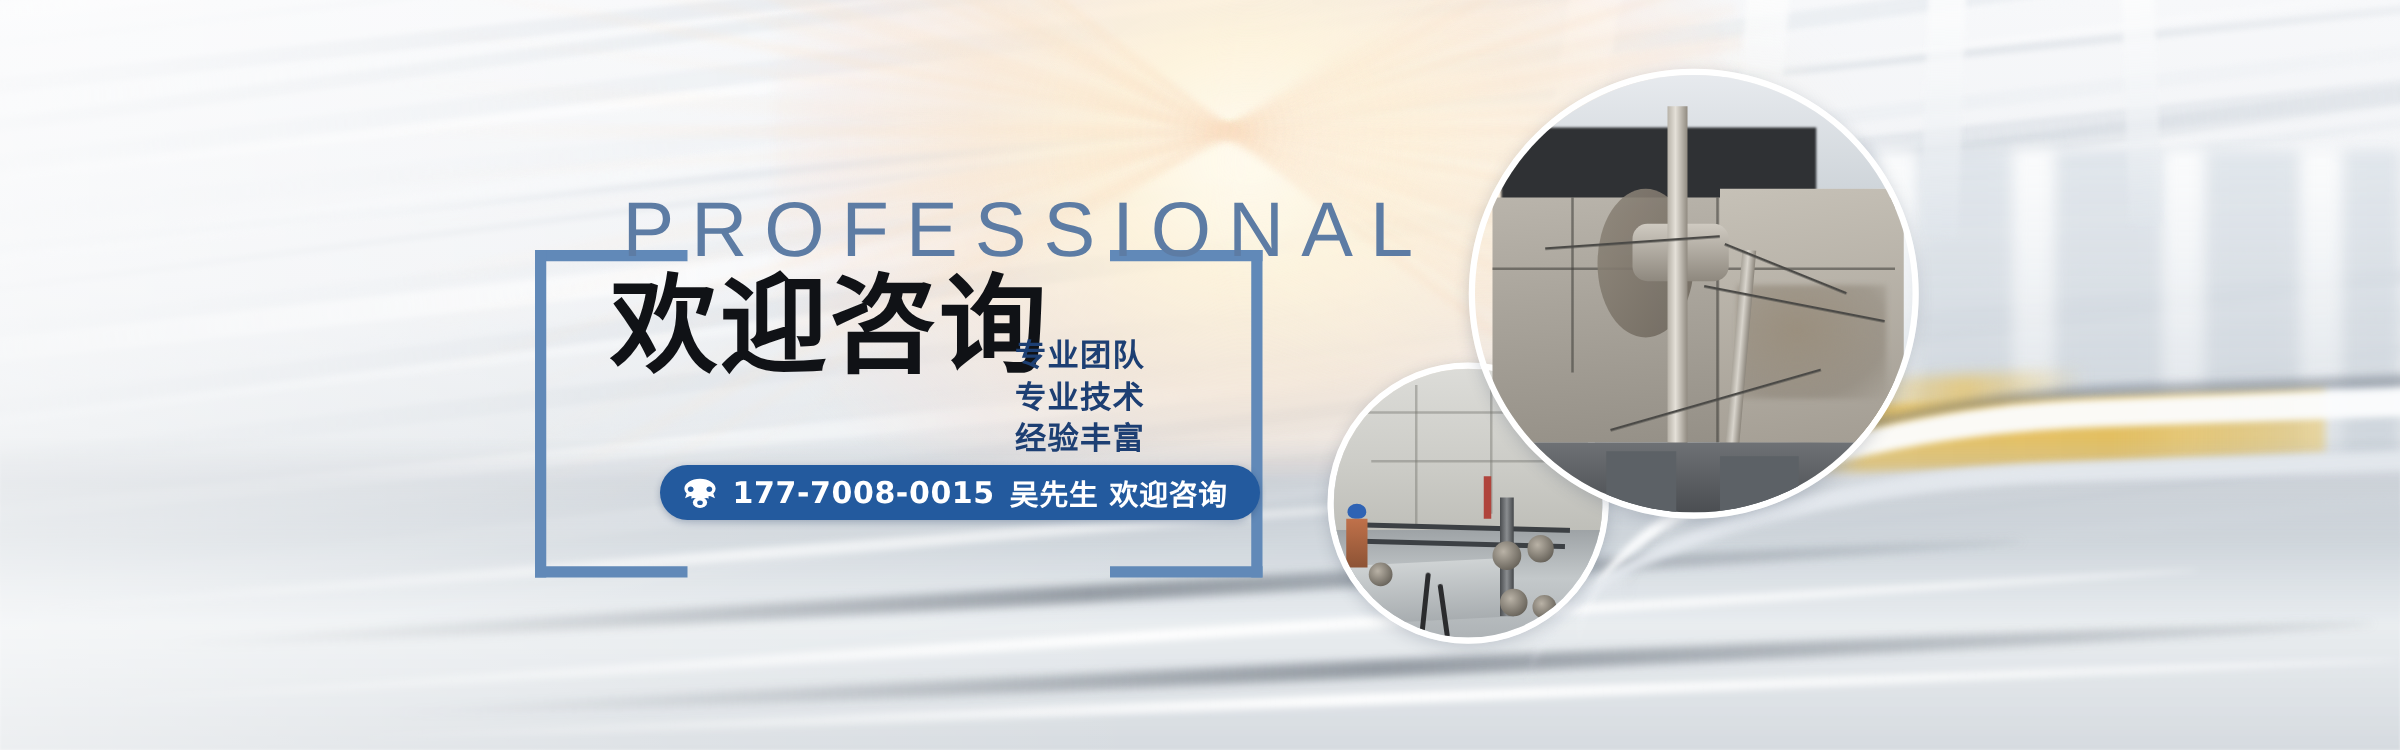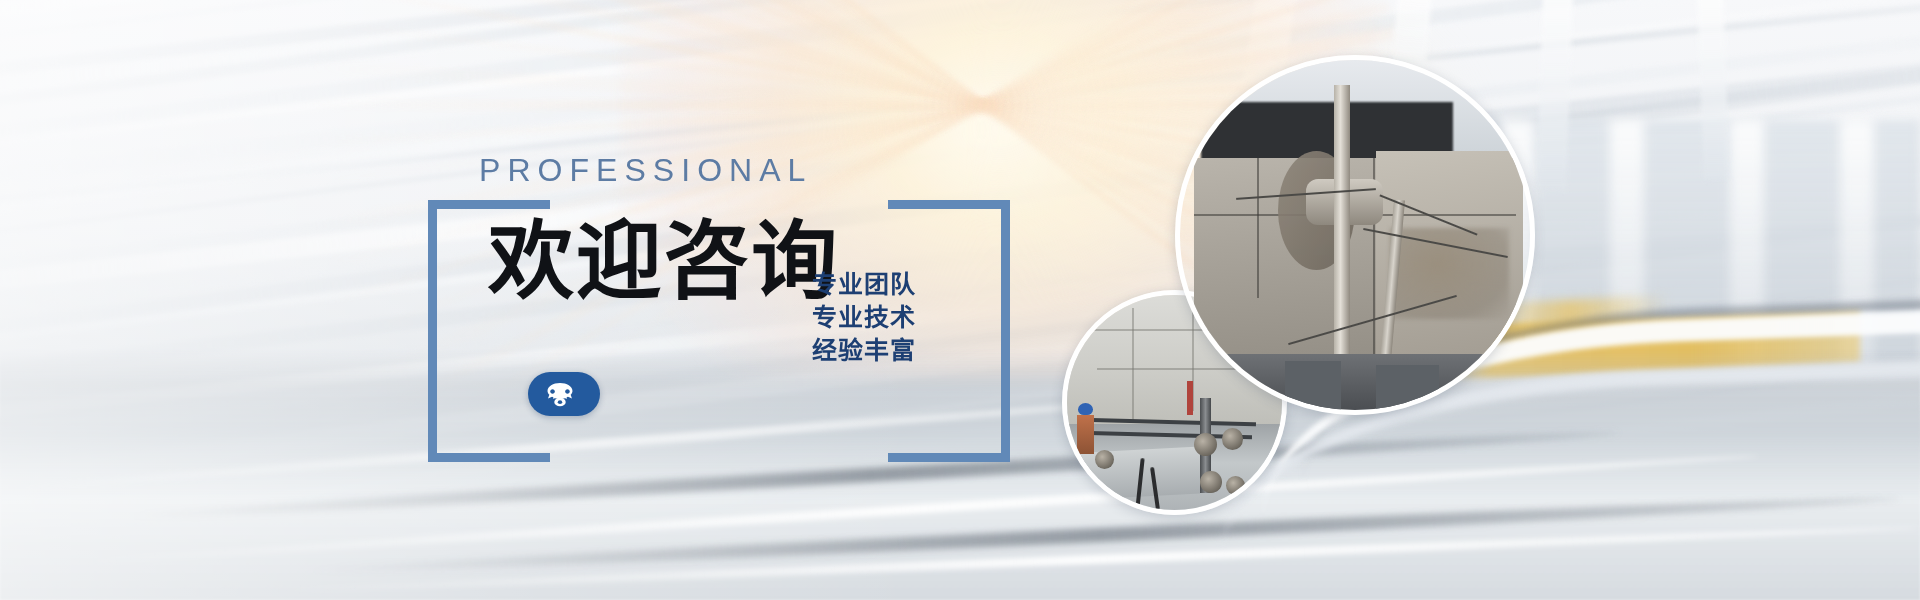--- a/index.html
+++ b/index.html
@@ -141,22 +141,22 @@
   }
 
   
   .frame{position:absolute;left:0;top:0;width:100%;height:100%;pointer-events:none;}
   .fr{position:absolute;background:#6189b8;}
 
   
   .content{position:absolute;left:0;top:0;width:100%;height:100%;}
 
   .eyebrow{
-    position:absolute;left:479px;top:154px;
-    font-size:32px;line-height:1;
+    position:absolute;left:498px;top:154px;
+    font-size:62px;line-height:1;
     letter-spacing:.22em;
     color:#5d7ca4;
     font-weight:300;
     white-space:nowrap;
     font-family:"Liberation Sans","DejaVu Sans",sans-serif;
   }
 
   .headline{
     position:absolute;left:488px;top:218px;
     font-size:86px;line-height:1;
@@ -396,20 +396,22 @@
       <div>专业技术</div>
       <div>经验丰富</div>
     </div>
 
     <div class="phone">
       <svg class="tel" viewBox="0 0 32 30" aria-hidden="true">
         <path fill="#ffffff" d="M16 2.2C8.1 2.2 1.6 6.3 1.6 11.4c0 1.7.8 3.3 2.1 4.6l-1.5 4.2 4.6-2c.5.2 1 .4 1.6.5l-.6 1.9 2.5-.6a21 21 0 0 0 11.4 0l2.5.6-.6-1.9c.6-.1 1.1-.3 1.6-.5l4.6 2-1.5-4.2c1.3-1.3 2.1-2.9 2.1-4.6 0-5.1-6.5-9.2-14.4-9.2zm-8.6 7.2c1.5 0 2.7 1.2 2.7 2.6s-1.2 2.6-2.7 2.6-2.7-1.2-2.7-2.6 1.2-2.6 2.7-2.6zm17.2 0c1.5 0 2.7 1.2 2.7 2.6s-1.2 2.6-2.7 2.6-2.7-1.2-2.7-2.6 1.2-2.6 2.7-2.6z"></path>
         <ellipse cx="16" cy="24.2" rx="6.6" ry="5" fill="#ffffff"></ellipse>
         <ellipse cx="16" cy="24.4" rx="2.6" ry="2.1" fill="#235a9e"></ellipse>
       </svg>
+      <span class="num">177-7008-0015</span>
+      <span class="who">吴先生 欢迎咨询</span>
     </div>
 
   </div>
 
   <div class="photo photo-sub">
     <div class="ph-inner">
       <div class="s-wall"></div>
       <div class="s-wline" style="left:8%;top:16%;width:84%;"></div>
       <div class="s-wline" style="left:14%;top:34%;width:70%;"></div>
       <div class="s-wline" style="left:30%;top:6%;width:2px;height:52%;"></div>

